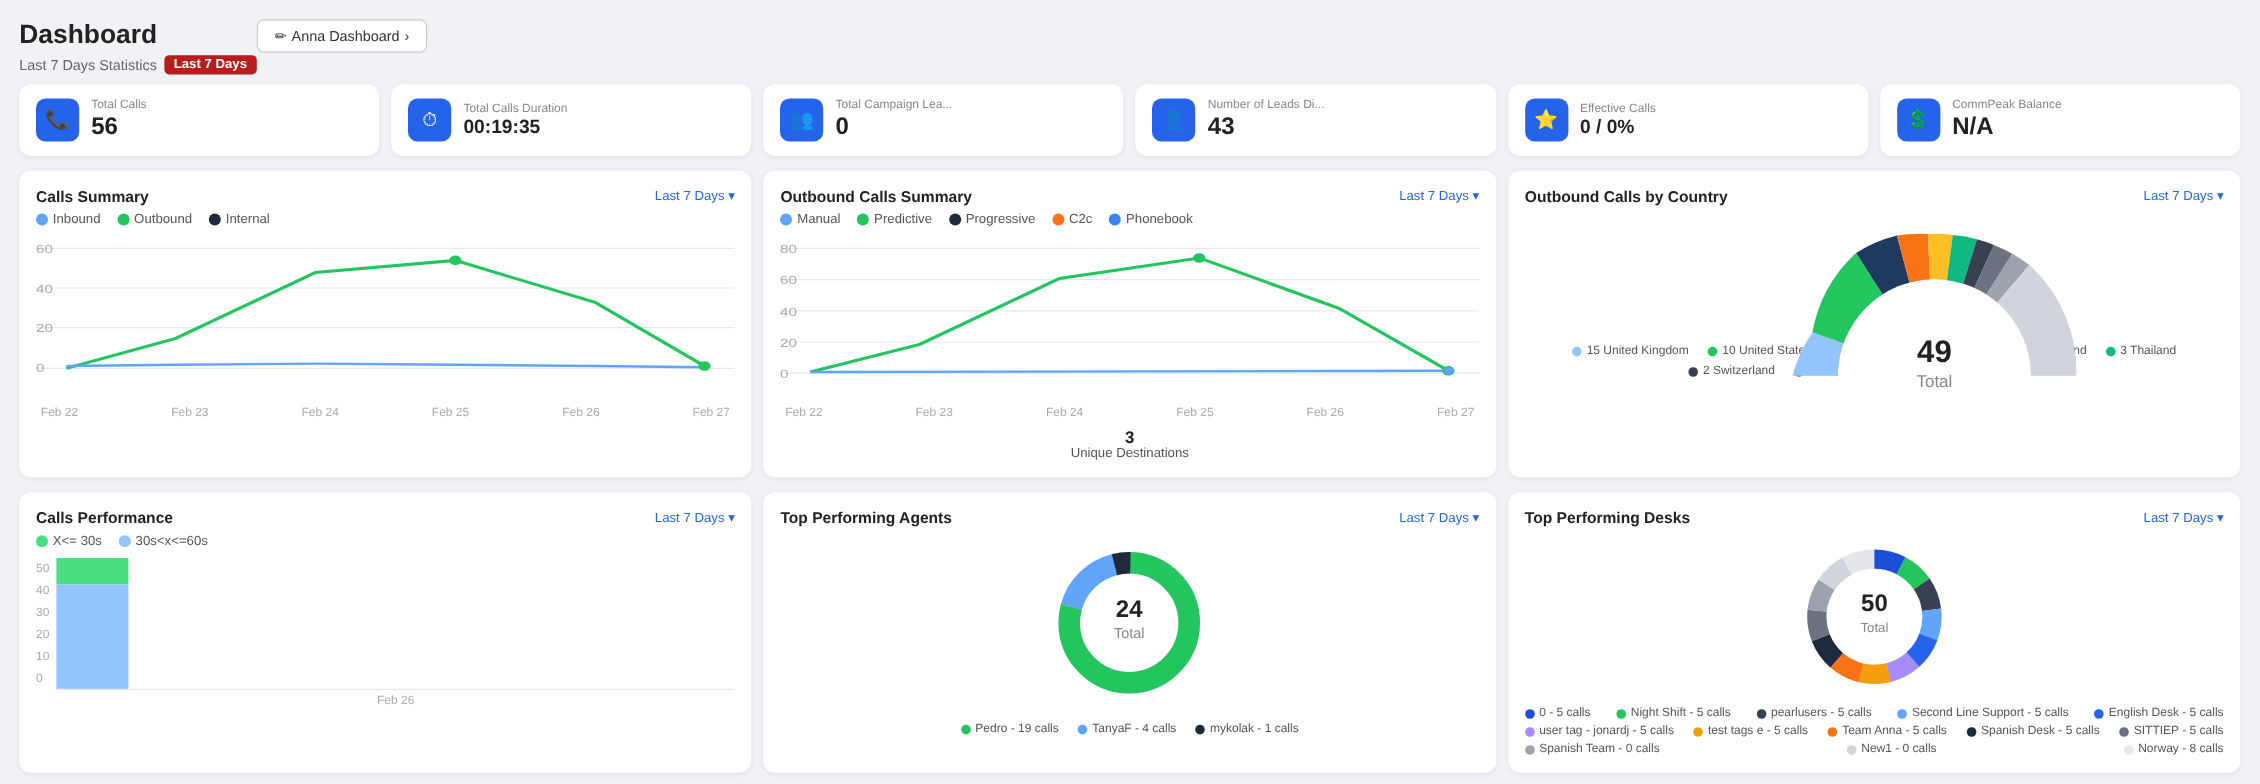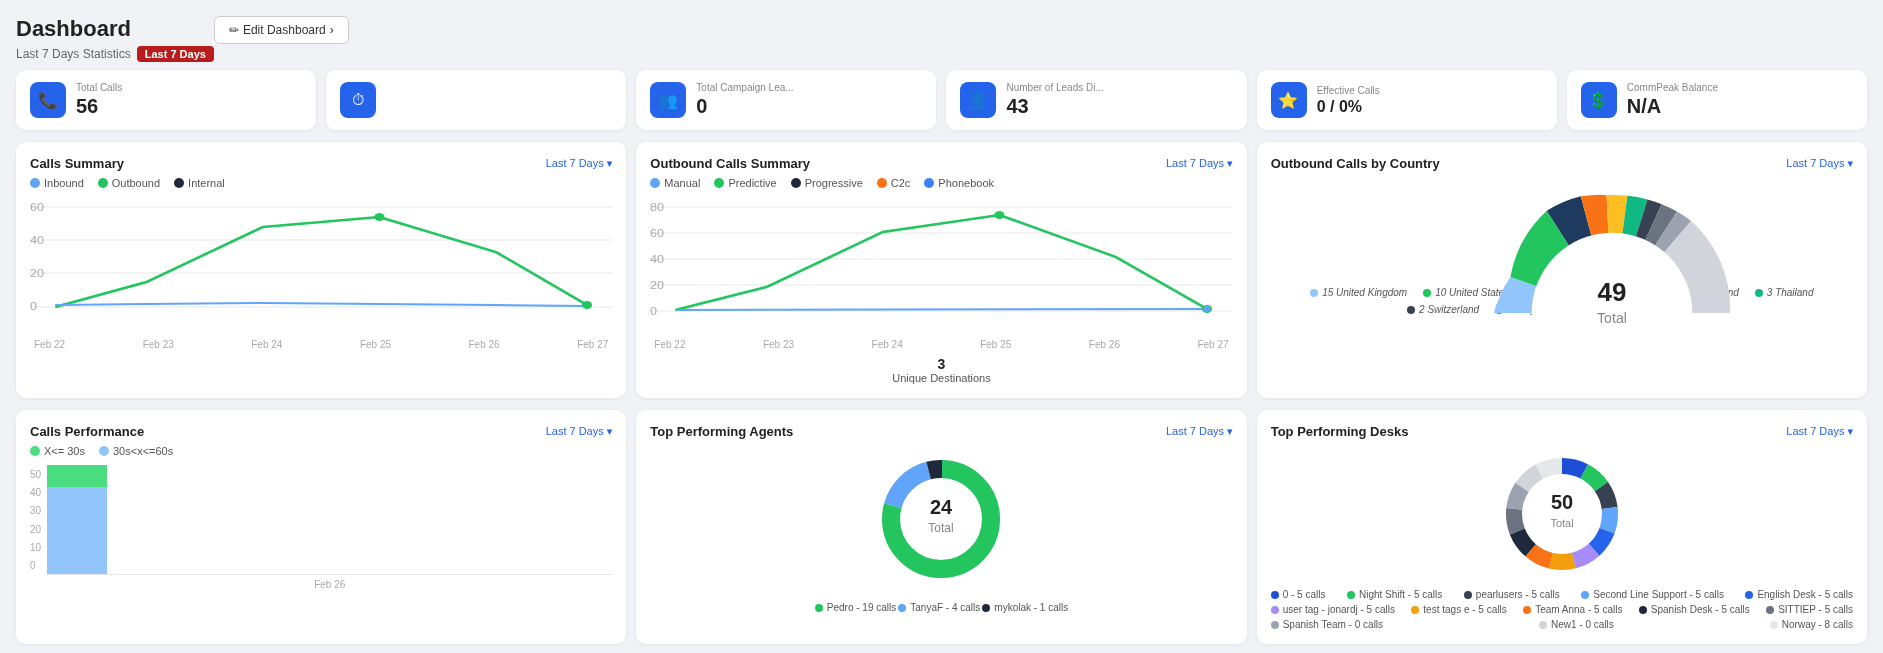--- a/index.html
+++ b/index.html
@@ -31,67 +31,71 @@
     
     .legend { display: flex; gap: 14px; margin-bottom: 8px; flex-wrap: wrap; }
     .legend-item { display: flex; align-items: center; gap: 4px; font-size: 11px; color: #555; }
     .legend-dot { width: 10px; height: 10px; border-radius: 50%; }
     
     
     .line-chart { width: 100%; height: 130px; }
     .x-axis { display: flex; justify-content: space-between; padding: 0 4px; font-size: 10px; color: #aaa; margin-top: 9px; }
     
     .country-legend { display: flex; flex-wrap: wrap; gap: 6px 16px; font-size: 10px; color: #555; margin-top: 4px; justify-content: center; }
-    .country-legend-item { display: flex; align-items: center; gap: 4px; font-style: italic; }
+    .country-legend-item { display: flex; align-items: center; gap: 4px; }
     
     
     .bottom-row { display: grid; grid-template-columns: 1fr 1fr 1fr; gap: 10px; }
     
     .unique-destinations { text-align: center; margin-top: 6px; font-size: 11px; color: #555; }
     .unique-num { font-size: 14px; font-weight: 700; color: #222; }
     
     
-    .agent-legend { display: flex; gap: 2px; justify-content: center; flex-wrap: wrap; font-size: 10px; color: #555; margin-top: 4px; }
+    .agent-legend { display: flex; gap: 16px; justify-content: center; flex-wrap: wrap; font-size: 10px; color: #555; margin-top: 4px; }
     .agent-legend-item { display: flex; align-items: center; gap: 4px; }
     
     .desk-legend { display: flex; flex-wrap: wrap; gap: 4px 12px; font-size: 10px; color: #555; margin-top: 4px; justify-content: space-between; }
     .desk-legend-item { display: flex; align-items: center; gap: 4px; white-space: nowrap; }
   </style>
 </head>
 <body>
 
 <div class="page">
 
   <div class="header">
     <div class="header-left">
       <h1>Dashboard</h1>
       <div style="display:flex; align-items:center; gap:6px; margin-top:4px;">
         <span style="font-size:12px;color:#666;">Last 7 Days Statistics</span>
         <span style="background:#b91c1c;color:white;padding:2px 8px;border-radius:4px;font-size:11px;font-weight:600;">Last 7 Days</span>
       </div>
     </div>
     <button class="edit-dashboard-btn">
       <span>✏</span>
-      <span>Edit Dashboard</span>
+      <span>Anna Dashboard</span>
       <span>›</span>
     </button>
   </div>
 
   <div class="stats-row">
 
     <div class="stat-card">
       <div class="stat-icon" style="background:#2563eb;">📞</div>
       <div class="stat-info">
         <div class="stat-label">Total Calls</div>
         <div class="stat-value">56</div>
       </div>
     </div>
 
     <div class="stat-card">
       <div class="stat-icon" style="background:#2563eb;">⏱</div>
+      <div class="stat-info">
+        <div class="stat-label">Total Calls Duration</div>
+        <div class="stat-value" style="font-size:16px;">00:19:35</div>
+      </div>
     </div>
 
     <div class="stat-card">
       <div class="stat-icon" style="background:#2563eb;">👥</div>
       <div class="stat-info">
         <div class="stat-label">Total Campaign Lea...</div>
         <div class="stat-value">0</div>
       </div>
     </div>
 

